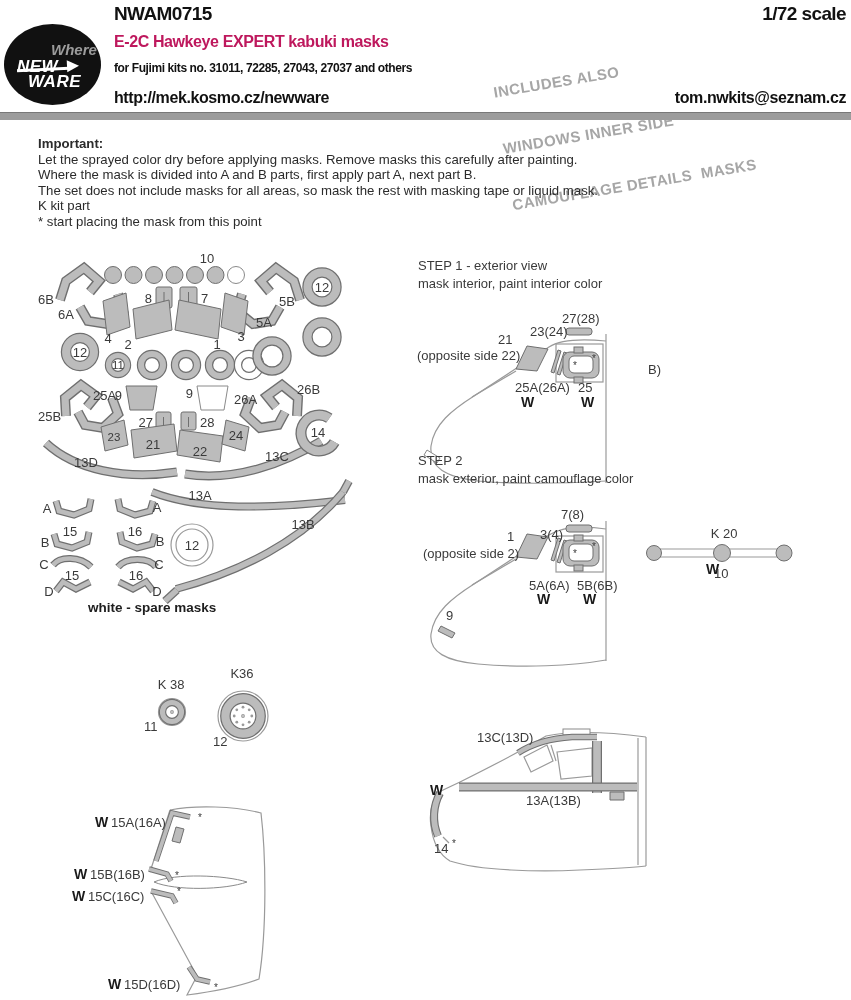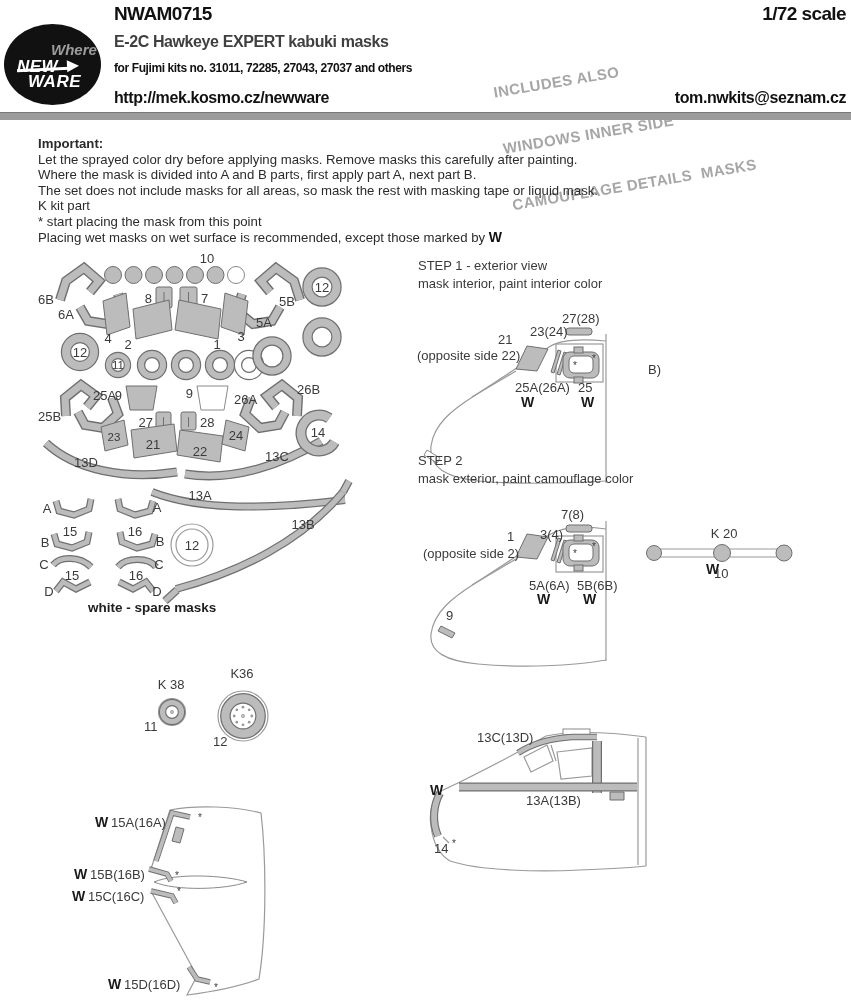--- a/index.html
+++ b/index.html
@@ -8,21 +8,21 @@
   .abs{position:absolute;}
   
   .logo{left:4px;top:24px;width:97px;height:81px;background:#111;border-radius:50%;}
   .logo-new{position:absolute;left:13px;top:33px;color:#fff;font-style:italic;font-weight:bold;font-size:17px;letter-spacing:.5px;}
   .logo-masks{position:absolute;left:47px;top:17px;color:#9c9c9c;font-style:italic;font-weight:bold;font-size:15px;}
   .logo-ware{position:absolute;left:24px;top:48px;color:#fff;font-style:italic;font-weight:bold;font-size:17px;letter-spacing:.5px;}
   .logo-arrow-line{position:absolute;left:13px;top:44px;width:52px;height:3px;background:#fff;transform:rotate(-3deg);}
   .logo-arrow-head{position:absolute;left:63px;top:36px;width:0;height:0;border-left:12px solid #fff;border-top:6px solid transparent;border-bottom:6px solid transparent;transform:rotate(-3deg);}
   .hdr-code{left:114px;top:3px;font-size:19px;font-weight:bold;letter-spacing:-.6px;color:#111;}
   .hdr-scale{right:5px;top:3px;font-size:19px;font-weight:bold;letter-spacing:-.6px;color:#111;margin-left:36px;}
-  .hdr-title{left:114px;top:33px;font-size:16px;font-weight:bold;letter-spacing:-.4px;color:#404040;}
+  .hdr-title{left:114px;top:33px;font-size:16px;font-weight:bold;letter-spacing:-.4px;color:#be185d;}
   .hdr-kits{left:114px;top:61px;font-size:12px;font-weight:bold;letter-spacing:-.4px;color:#111;}
   .hdr-url{left:114px;top:89px;font-size:16px;font-weight:bold;letter-spacing:-.4px;color:#111;}
   .hdr-email{right:5px;top:89px;font-size:16px;font-weight:bold;letter-spacing:-.4px;color:#111;margin-left:12px;}
   .hdr-note{left:503px;top:44px;transform:rotate(-9.5deg);transform-origin:0 50%;
             color:#a6a6a6;font-size:15px;font-weight:bold;line-height:19px;letter-spacing:.4px;white-space:pre;}
   .divider{left:0;top:112px;width:851px;height:7px;background:#9c9c9c;border-top:1px solid #787878;}
   
   .imp{left:38px;top:136px;font-size:13.2px;line-height:15.6px;color:#2b2b2b;}
   .imp-h{font-weight:bold;}
   .wsym{font-weight:bold;font-size:14px;color:#111;}
@@ -67,24 +67,20 @@
   </div>
   <div class="abs divider"></div>
 
   <div class="abs imp">
     <div class="imp-h">Important:</div>
     <div>Let the sprayed color dry before applying masks. Remove masks this carefully after painting.</div>
     <div>Where the mask is divided into A and B parts, first apply part A, next part B.</div>
     <div>The set does not include masks for all areas, so mask the rest with masking tape or liquid mask.</div>
     <div>K kit part</div>
     <div>*  start placing the mask from this point</div>
-    <div>
-      <span>Placing wet masks on wet surface is recommended, except those marked by</span>
-      <span class="wsym">W</span>
-    </div>
   </div>
 
   <svg class="abs" style="left:0;top:240px;" width="851" height="760" viewBox="0 240 851 760">
 
     <g>
 
       <circle class="m" cx="113" cy="275" r="8.5"></circle>
       <circle class="m" cx="133.5" cy="275" r="8.5"></circle>
       <circle class="m" cx="154" cy="275" r="8.5"></circle>
       <circle class="m" cx="174.5" cy="275" r="8.5"></circle>

